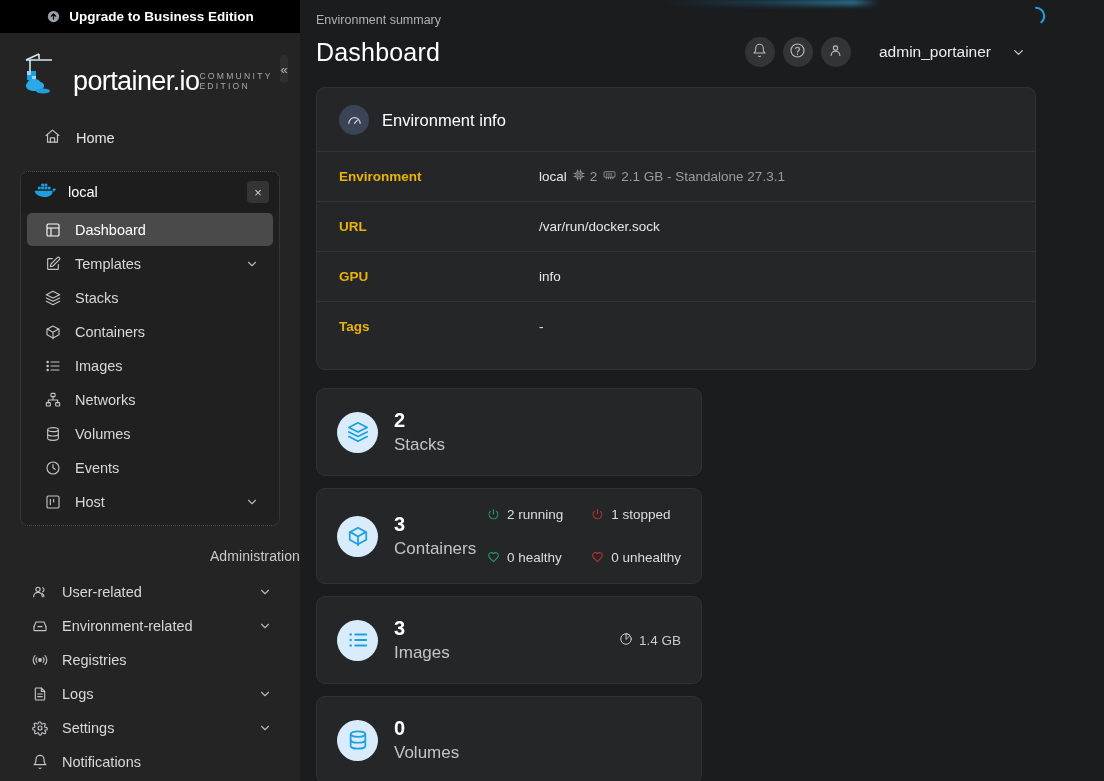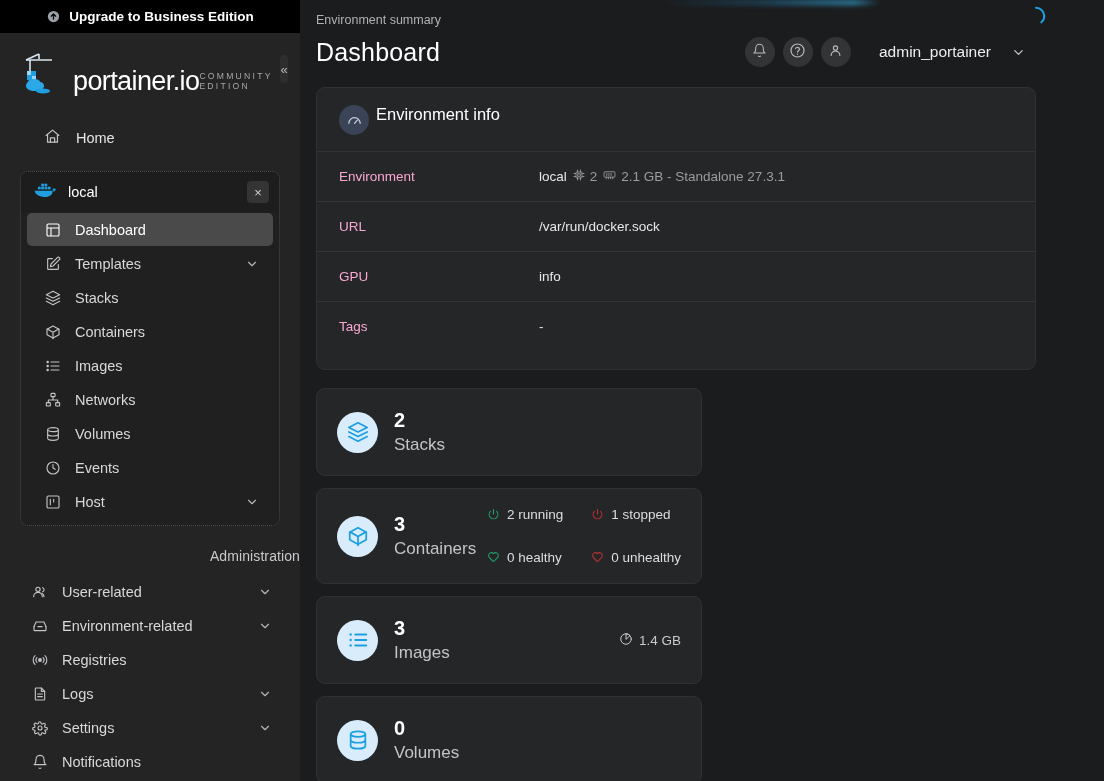--- a/index.html
+++ b/index.html
@@ -97,29 +97,29 @@
   .user-name { font-size:15.5px; color:#eceded; margin-left:20px; }
   .user-chev { color:#c6c7ca; margin-left:12px; display:flex; cursor:pointer; }
   .spinner { position:absolute; top:5px; right:5px; width:22px; height:22px; }
 
   .content { padding:20px 16px 0 16px; }
 
   .panel {
     background:#252628; border:1px solid #303133; border-radius:9px;
     padding:0 0 18px 0; margin-bottom:18px;
   }
-  .panel-head { display:flex; align-items:flex-start; gap:7px; padding:17px 20px 16px 22px; }
+  .panel-head { display:flex; align-items:center; gap:13px; padding:17px 20px 16px 22px; }
   .panel-icon {
     width:30px; height:30px; border-radius:50%; background:#3a4456;
     display:flex; align-items:center; justify-content:center; color:#cfd6e2;
   }
   .panel-title { font-size:16.5px; color:#fff; }
 
   .info-row { display:flex; align-items:center; padding:13px 22px; border-top:1px solid #343537; min-height:50px; }
-  .info-label { width:200px; font-size:13.5px; color:#f9a8d4; flex-shrink:0; }
+  .info-label { width:200px; font-size:13.5px; color:#eab308; flex-shrink:0;font-weight:bold; }
   .info-value { font-size:13.5px; color:#e6e7e9; display:flex; align-items:center; gap:6px; flex-wrap:wrap; }
   .info-value .muted { color:#9b9c9f; display:inline-flex; align-items:center; gap:5px; }
 
   
   .cards { display:flex; flex-wrap:wrap; gap:12px; }
   .card {
     width:386px; background:#252628; border:1px solid #303133; border-radius:9px;
     display:flex; align-items:center; padding:18px 20px; min-height:88px; cursor:pointer;
     position:relative;
   }

